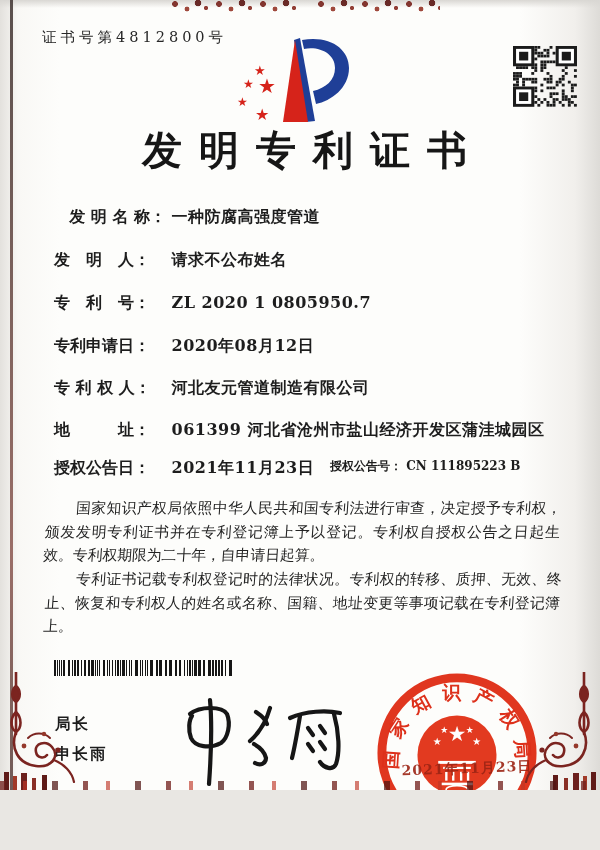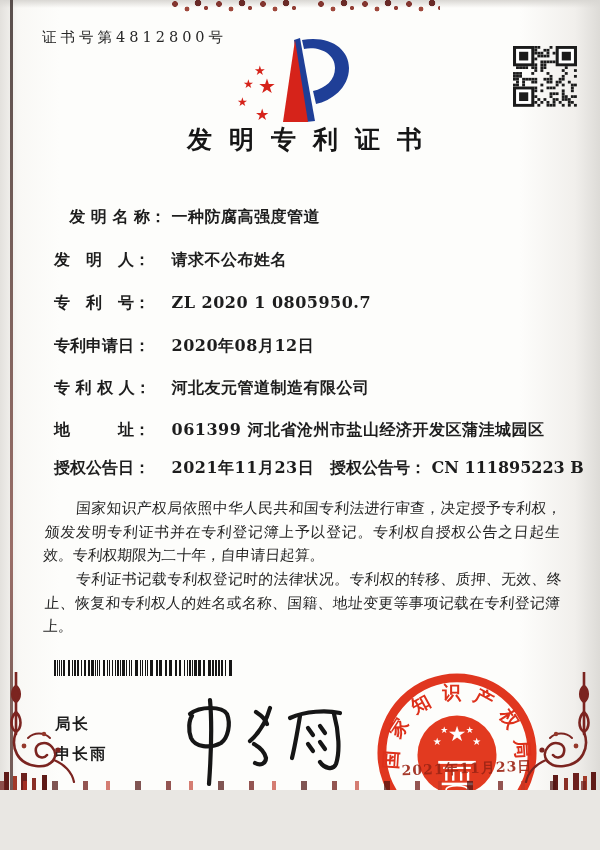--- a/index.html
+++ b/index.html
@@ -26,26 +26,26 @@
       rgba(80,20,18,.9) 52px 58px, transparent 58px 83px);}
 
   .cert-no{position:absolute;left:42px;top:28px;font-size:14.5px;letter-spacing:4px;color:#262626;}
 
   .logo{position:absolute;left:236px;top:34px;width:130px;height:96px;}
   .logo .star{position:absolute;color:#d6231a;line-height:1;}
 
   .qr{position:absolute;left:513px;top:46px;width:64px;height:61px;}
 
   .title{position:absolute;left:0;top:123px;width:100%;text-align:center;
-         font-size:25px;font-weight:bold;color:#161616;letter-spacing:17px;padding-left:26px;box-sizing:border-box;}
+         font-size:40px;font-weight:bold;color:#161616;letter-spacing:17px;padding-left:26px;box-sizing:border-box;}
 
   .frow{position:absolute;left:54px;font-size:16px;color:#1d1d1d;font-weight:600;white-space:nowrap;}
   .frow .lab{display:inline-block;min-width:112px;}
   .frow .val{font-weight:600;letter-spacing:.5px;}
-  .grant-no{position:absolute;left:330px;font-size:16px;font-weight:600;color:#1d1d1d;white-space:nowrap;}
+  .grant-no{position:absolute;left:330px;font-size:12px;font-weight:600;color:#1d1d1d;white-space:nowrap;}
 
   .paras{position:absolute;left:45px;top:496px;width:515px;font-size:14.8px;line-height:23.5px;
          color:#242424;text-align:justify;}
   .paras p{margin:0;text-indent:2em;transform:skewX(-4deg);}
 
   .barcode{position:absolute;left:54px;top:660px;width:182px;height:16px;}
 
   .signer-title{position:absolute;left:55px;top:714px;font-size:15.5px;font-weight:bold;color:#1d1d1d;letter-spacing:2px;}
   .signer-name{position:absolute;left:55px;top:744px;font-size:15.5px;font-weight:bold;color:#1d1d1d;letter-spacing:2px;}
   .signature{position:absolute;left:148px;top:694px;width:210px;height:95px;}

